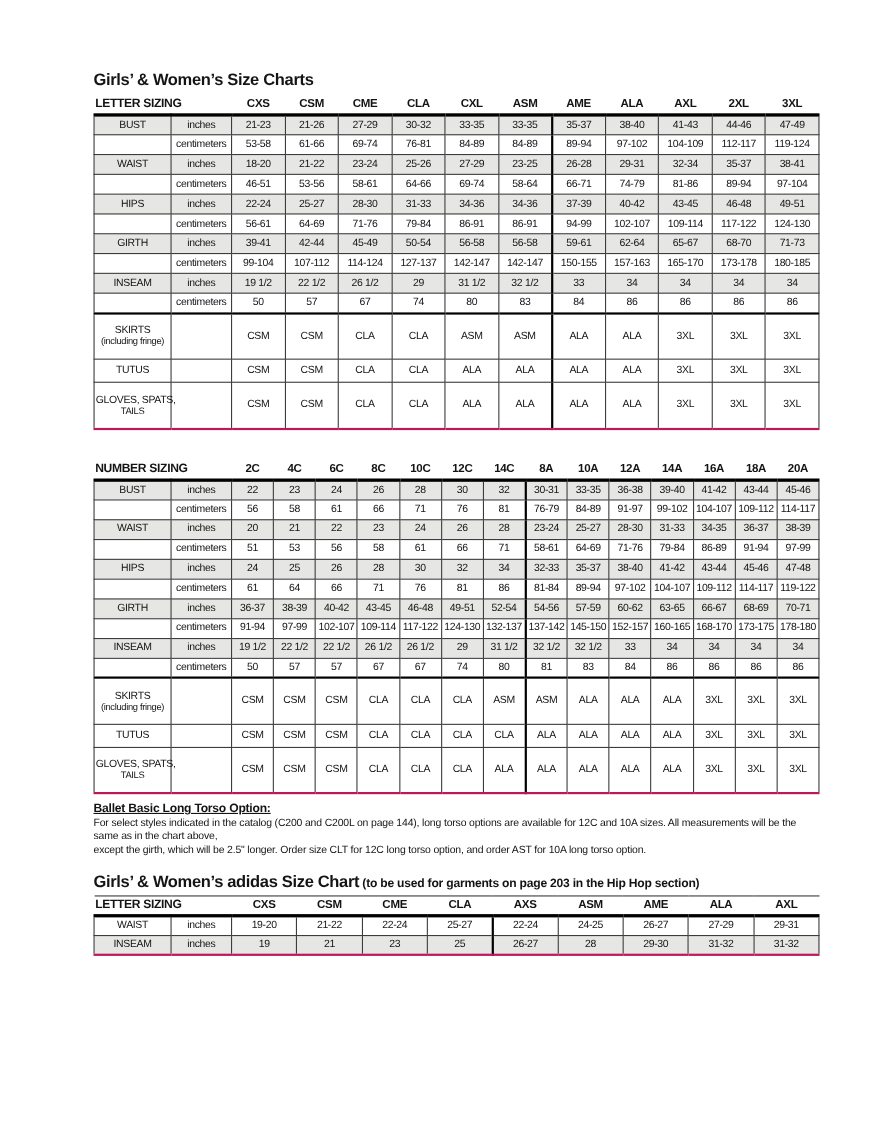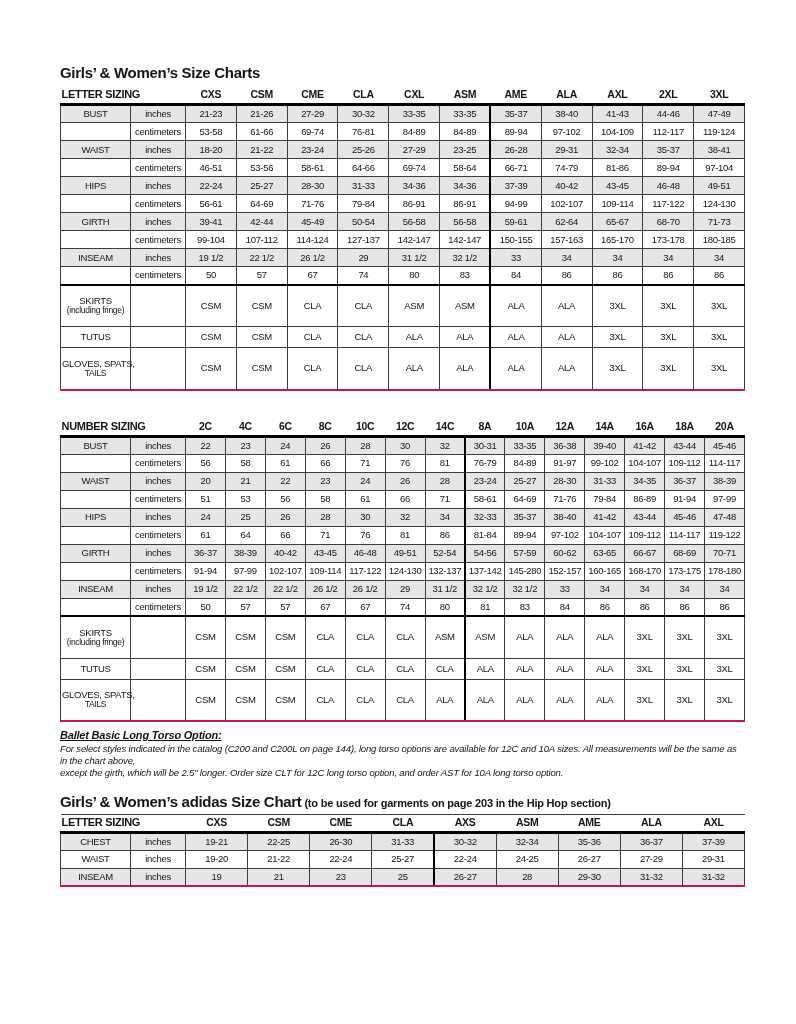--- a/index.html
+++ b/index.html
@@ -1,21 +1,21 @@
 <!DOCTYPE html>
 <html><head>
 <meta charset="utf-8">
 <style>
   * { box-sizing: border-box; }
   html, body { margin: 0; padding: 0; }
   body {
     width: 796px; height: 1024px; background: #ffffff;
     font-family: "Liberation Sans", sans-serif; color: #141414;
   }
-  .page { padding: 64px 51px 0 60px; }
+  .page { padding: 64px 51px 0 85px; }
 
   .title { font-size: 15px; font-weight: bold; letter-spacing: -0.3px; margin: 0 0 6px 0; }
   .title .title-note { font-size: 11px; font-weight: bold; letter-spacing: -0.2px; }
   .title3 { margin: 14px 0 4px 0; }
 
   table.sizing { border-collapse: collapse; table-layout: fixed; width: 100%; }
   table.sizing + table.sizing { margin-top: 28px; }
 
   thead th {
     font-size: 10.5px; font-weight: bold; text-align: center;
@@ -31,21 +31,21 @@
     background: #ffffff; line-height: 1.05;
   }
   tr.shaded td { background: #e6e6e4; }
   tr.sec-start td { border-top: 2px solid #000; }
   tr.last td { border-bottom: 2px solid #be185d; }
   tr.sec-row td { height: 21px; }
   tr.two-line td { height: 42px; }
   td.div-r { border-right: 2px solid #000; }
   td .lbl2 { font-size: 8.5px; letter-spacing: -0.3px; }
 
-  .footnote { margin-top: 7px; font-style: italic; }
+  .footnote { margin-top: 7px; }
   .fn-title {
     font-size: 11px; font-weight: bold; letter-spacing: -0.2px;
     text-decoration: underline; margin-bottom: 2px;
   }
   .fn-line { font-size: 9.5px; letter-spacing: -0.15px; line-height: 1.25; }
 </style>
 </head>
 <body>
 
 <div class="page">
@@ -496,21 +496,21 @@
           </td>
           <td>centimeters</td>
           <td>91-94</td>
           <td>97-99</td>
           <td>102-107</td>
           <td>109-114</td>
           <td>117-122</td>
           <td>124-130</td>
           <td class="div-r">132-137</td>
           <td>137-142</td>
-          <td>145-280</td>
+          <td>145-150</td>
           <td>152-157</td>
           <td>160-165</td>
           <td>168-170</td>
           <td>173-175</td>
           <td>178-180</td>
         </tr>
         <tr class="shaded">
           <td>
             <div>INSEAM</div>
           </td>
@@ -645,35 +645,20 @@
           <th>CME</th>
           <th>CLA</th>
           <th>AXS</th>
           <th>ASM</th>
           <th>AME</th>
           <th>ALA</th>
           <th>AXL</th>
         </tr>
       </thead>
       <tbody>
-        <tr class="shaded">
-          <td>
-            <div>CHEST</div>
-          </td>
-          <td>inches</td>
-          <td>19-21</td>
-          <td>22-25</td>
-          <td>26-30</td>
-          <td class="div-r">31-33</td>
-          <td>30-32</td>
-          <td>32-34</td>
-          <td>35-36</td>
-          <td>36-37</td>
-          <td>37-39</td>
-        </tr>
         <tr>
           <td>
             <div>WAIST</div>
           </td>
           <td>inches</td>
           <td>19-20</td>
           <td>21-22</td>
           <td>22-24</td>
           <td class="div-r">25-27</td>
           <td>22-24</td>

